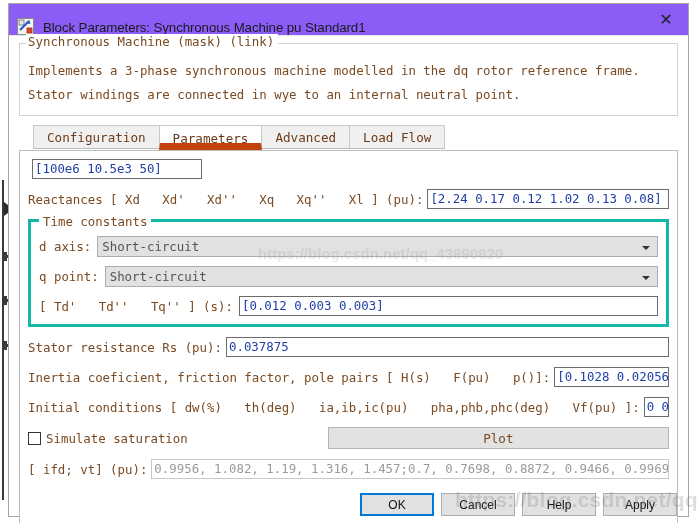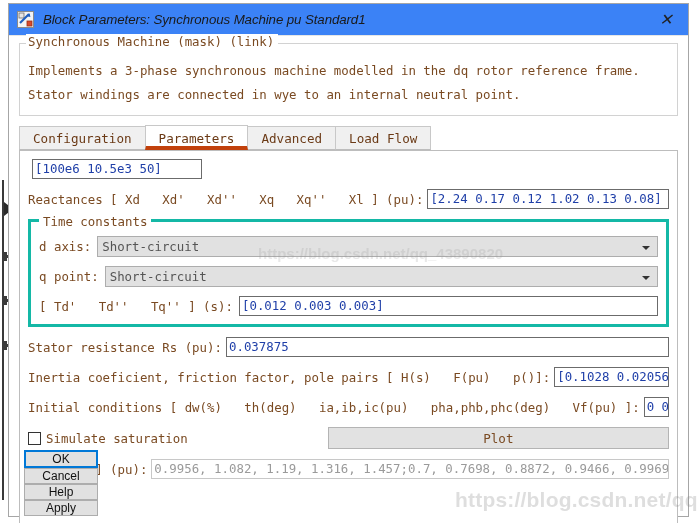--- a/index.html
+++ b/index.html
@@ -41,25 +41,24 @@
     background: #ffffff;
     border: 1px solid #a6a6a6;
     box-sizing: border-box;
     z-index: 5;
   }
 
   
   #titlebar {
     height: 31px;
     display: flex;
-    align-items: center;
-    background: #3b82f6;
+    align-items: flex-end;
+    background: #8b5cf6;
     border-bottom: 1px solid #e6e6e6;
     position: relative;
-    font-style: italic;
   }
   #title-icon {
     width: 17px; height: 17px;
     margin-left: 8px;
     position: relative;
     flex: 0 0 auto;
   }
   #title-text {
     margin-left: 9px;
     font-family: "Liberation Sans", sans-serif;
@@ -117,43 +116,43 @@
   #desc-text {
     margin-top: 10px;
     font-size: 12.4px;
     line-height: 24px;
     color: #7a4a22;
     white-space: pre-wrap;
   }
 
   
   #tabstrip {
-    margin: 9px 10px 0 10px;
-    display: flex;
-    align-items: center;
+    margin: 9px 10px 0 24px;
+    display: flex;
+    align-items: flex-start;
     height: 25px;
     position: relative;
   }
   .tab {
     height: 24px;
     line-height: 24px;
     padding: 0 13px;
     font-size: 12.6px;
     color: #6b3a16;
     background: #f0f0f0;
     border: 1px solid #c8c8c8;
     border-bottom: 1px solid #bdbdbd;
     margin-right: -1px;
     box-sizing: border-box;
     cursor: pointer;
     white-space: nowrap;
   }
   .tab.active {
     background: #ffffff;
-    border-bottom: 4px solid #c2410c;
+    border-bottom: 7px solid #c2410c;
     height: 25px;
     line-height: 25px;
     position: relative;
     z-index: 3;
   }
 
   
   #panel {
     margin: 0 10px;
     border: 1px solid #bdbdbd;
@@ -281,28 +280,27 @@
 
   .field.readonly {
     border: 1px solid #c8c8c8;
     color: #9a9a9a;
     background: #ffffff;
   }
 
   
   #btnbar {
     position: absolute;
-    left: 8px; right: 0; bottom: 0;
+    left: 0; right: 0; bottom: 0;
     height: 46px;
     display: flex;
-    align-items: flex-start;
+    align-items: flex-end;
     justify-content: flex-end;
     padding-right: 11px;
     box-sizing: border-box;
-    flex-direction: column;
   }
   .dlgbtn {
     width: 74px;
     height: 23px;
     background: #e1e1e1;
     border: 1px solid #adadad;
     font-family: "Liberation Sans", sans-serif;
     font-size: 12px;
     color: #111;
     display: flex;

